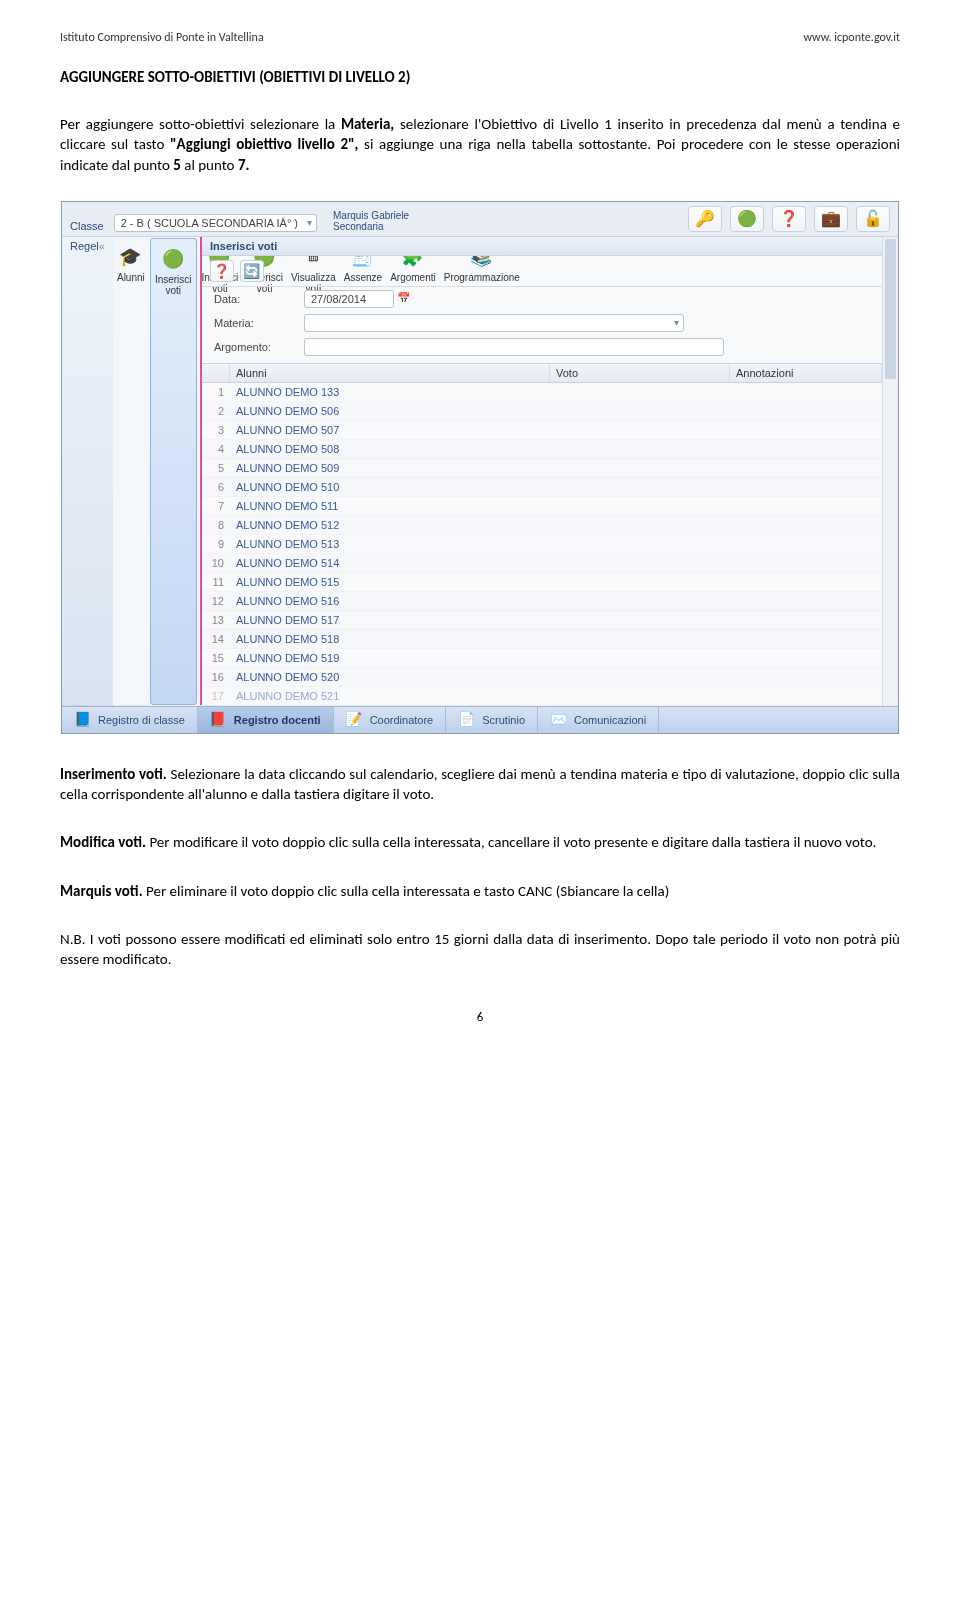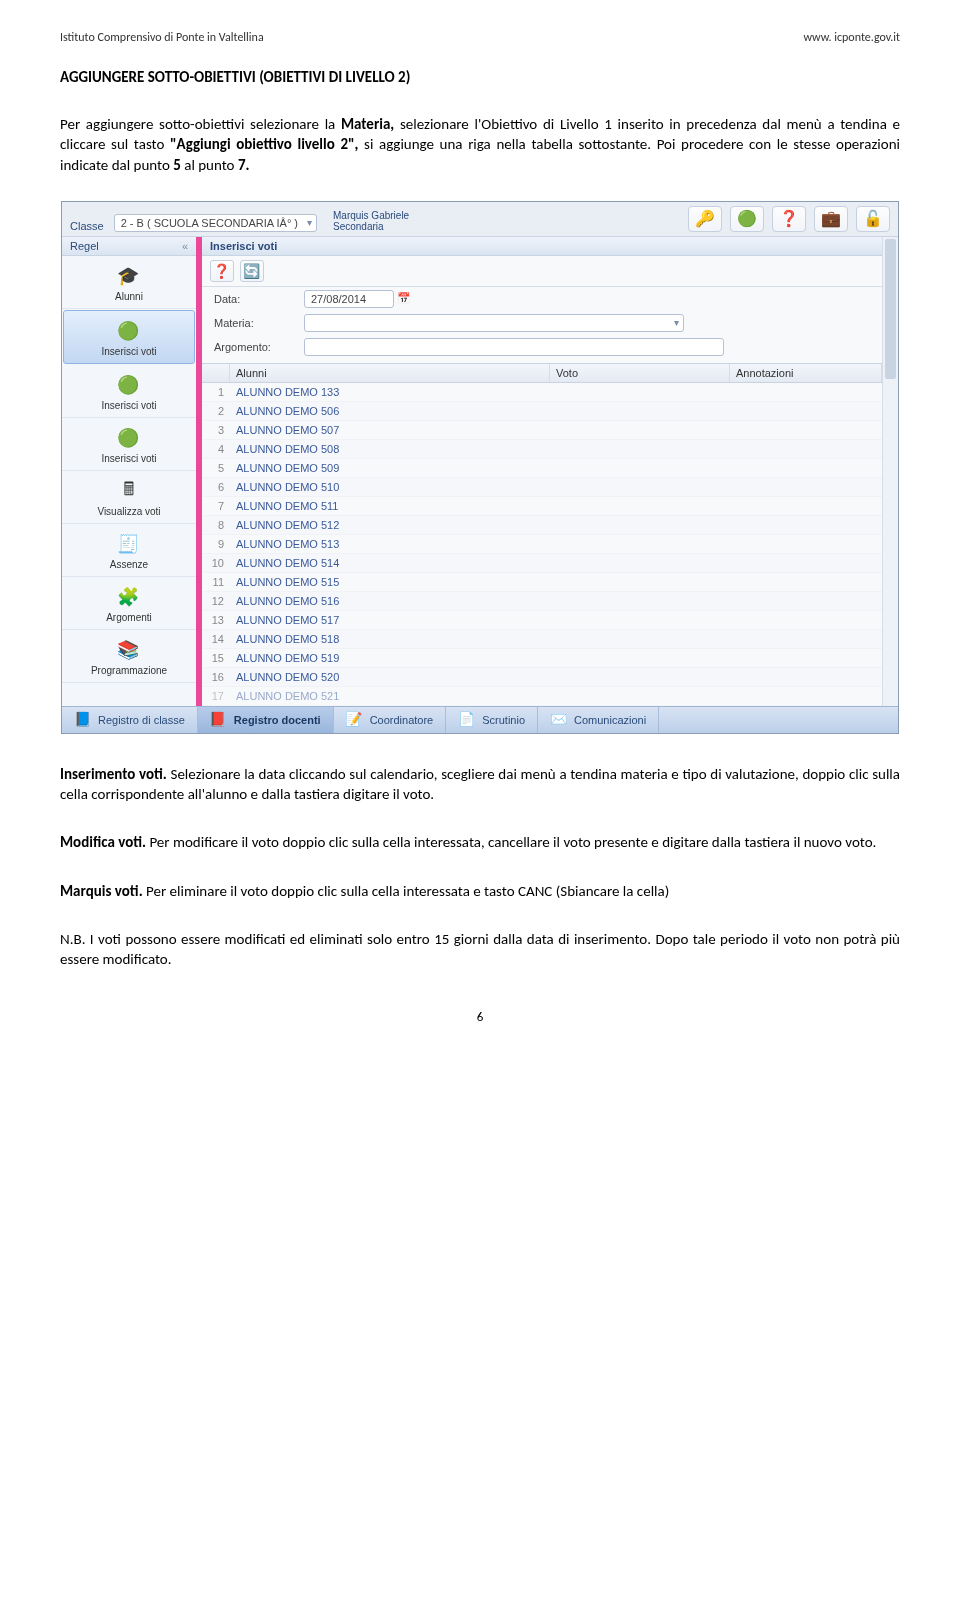--- a/index.html
+++ b/index.html
@@ -111,24 +111,24 @@
     align-items: center;
     justify-content: center;
     font-size: 16px;
   }
   .app-body {
     display: flex;
     background: #f8f9fb;
   }
   .sidebar {
     width: 140px;
-    border-right: 6px solid #ec4899;
+    border-right: 2px solid #ec4899;
     background: #f3f6fa;
     display: flex;
-    flex-direction: column;
+    flex-direction: row;
   }
   .sidebar-header {
     background: linear-gradient(#eef3fa, #d9e4f1);
     border-bottom: 1px solid #c9d4e3;
     color: #2a4a7a;
     font-size: 11px;
     padding: 3px 8px;
     display: flex;
     justify-content: space-between;
   }

